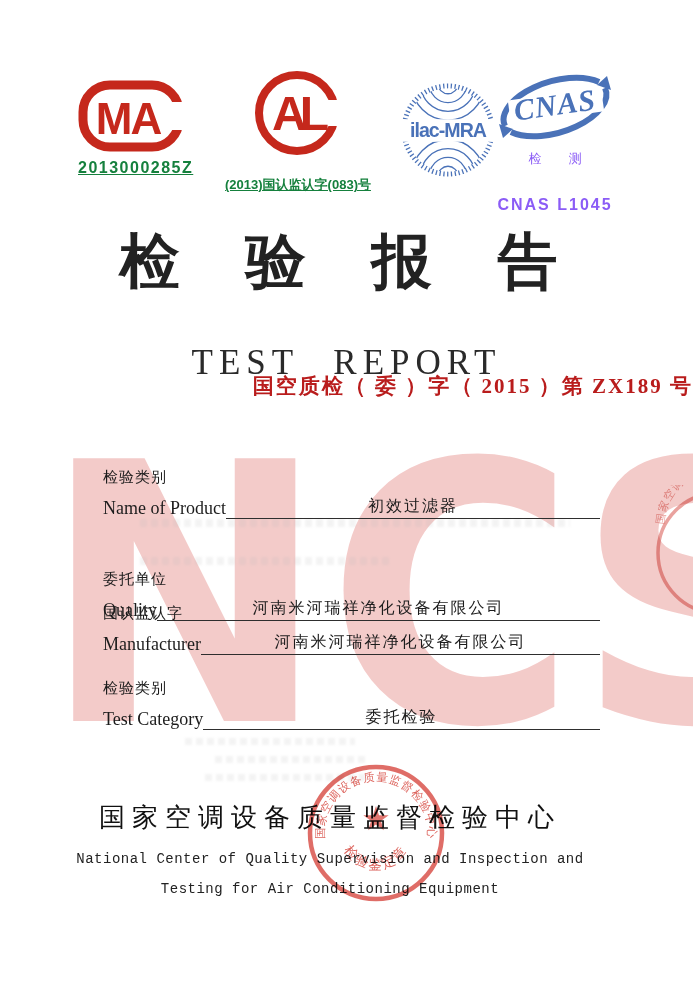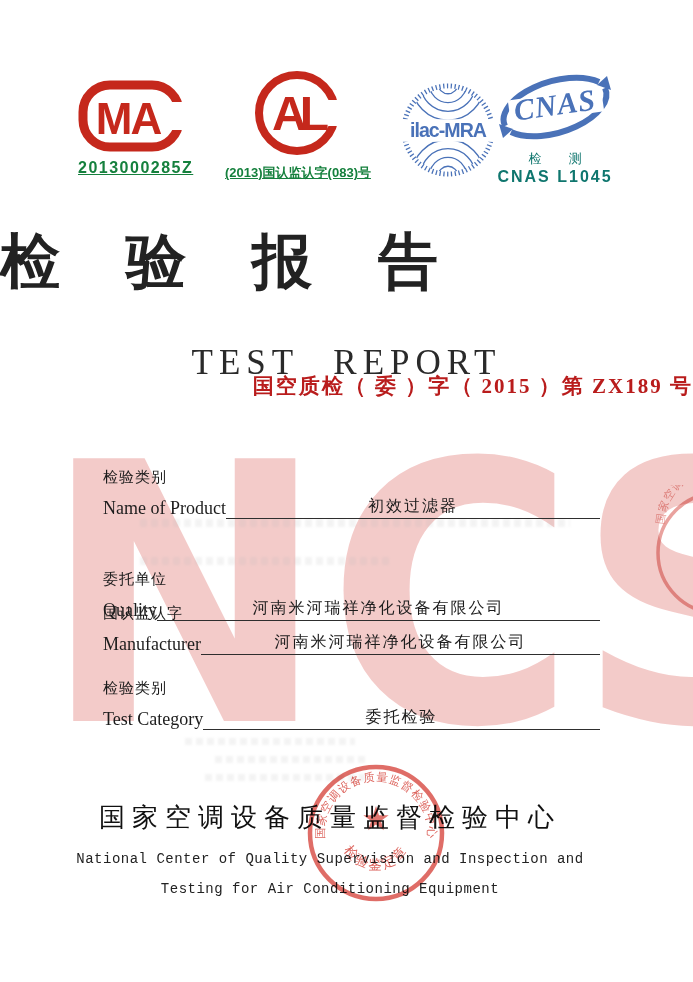--- a/index.html
+++ b/index.html
@@ -18,24 +18,24 @@
   }
   #watermark span{
     font-family:"DejaVu Sans", sans-serif;font-weight:bold;
     font-size:340px;line-height:400px;color:#f2c2c0;opacity:.85;
     transform:scaleY(1.06);
   }
   .smudge{z-index:1;background:repeating-linear-gradient(90deg,#b9b9b9 0 7px,transparent 7px 11px);
     opacity:.16;filter:blur(1.2px);}
   
   .red{color:#15803d;text-decoration:underline;}
-  .blue{color:#0f766e;}
-  .logo-num{font-family:"Liberation Sans", sans-serif;font-weight:bold;text-align:center;}
-  
-  #title-cn{left:0;right:16px;top:222px;text-align:left;z-index:2;}
+  .blue{color:#8b5cf6;}
+  .logo-num{font-family:"Liberation Sans", sans-serif;font-weight:bold;text-align:center;margin-top:28px;}
+  
+  #title-cn{left:0;right:16px;top:222px;text-align:center;z-index:2;}
   #title-cn span{
     font-size:60px;font-weight:bold;letter-spacing:66px;margin-right:-66px;
     font-family:"Liberation Serif", serif;color:#222;
   }
   #title-en{left:0;right:0;top:300px;text-align:center;z-index:2;
     font-size:35px;letter-spacing:6px;word-spacing:20px;color:#2a2a2a;margin-top:43px;}
   #report-no{left:0;right:0;top:372px;text-align:right;z-index:2;
     font-size:21px;font-weight:bold;letter-spacing:2px;color:#b91c1c;}
   
   .field{left:103px;width:497px;z-index:2;}
@@ -80,21 +80,21 @@
     </svg>
     <div class="logo-num red" style="font-size:16px;letter-spacing:1.5px;margin-top:3px;">2013000285Z</div>
   </div>
 
   <div class="abs" style="left:208px;top:70px;width:180px;text-align:center;">
     <svg width="90" height="86" viewBox="0 0 90 86">
       <circle cx="44" cy="43" r="38" fill="none" stroke="#c5281c" stroke-width="8"></circle>
       <rect x="74" y="30" width="16" height="26" fill="#ffffff"></rect>
       <text x="44" y="60" text-anchor="middle" font-family="Liberation Sans, sans-serif" font-size="48" font-weight="bold" fill="#c5281c" letter-spacing="-7">AL</text>
     </svg>
-    <div class="logo-num red" style="font-size:13px;margin-top:4px;">(2013)国认监认字(083)号</div>
+    <div class="logo-num red" style="font-size:13px;margin-top:16px;">(2013)国认监认字(083)号</div>
   </div>
 
   <div class="abs" style="left:399px;top:82px;">
     <svg width="98" height="96" viewBox="0 0 100 98">
       <defs>
           <clipPath id="ilacClip">
             <circle cx="50" cy="49" r="43"></circle>
           </clipPath>
         </defs>
       <circle cx="50" cy="49" r="45" fill="none" stroke="#4a72b8" stroke-width="5" stroke-dasharray="1.3 2.6"></circle>

